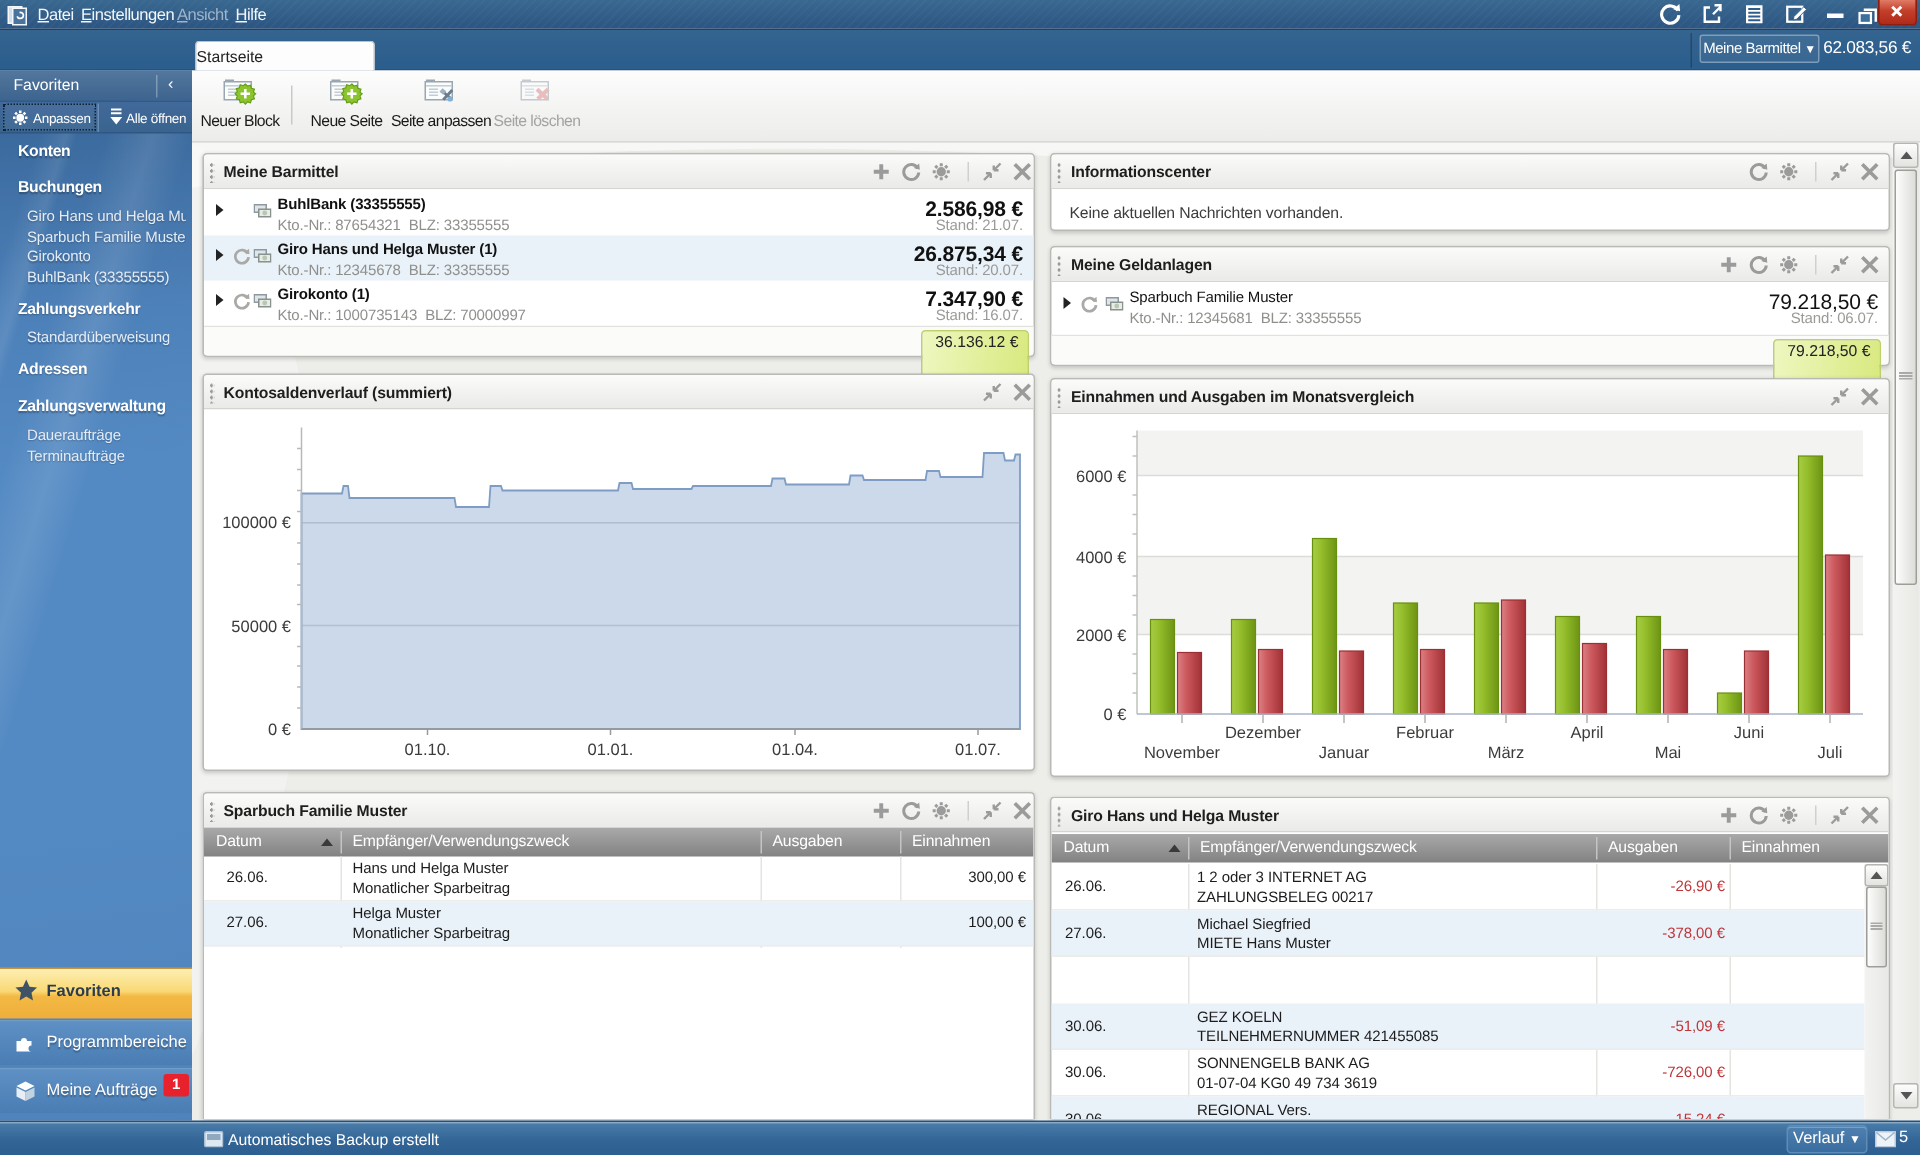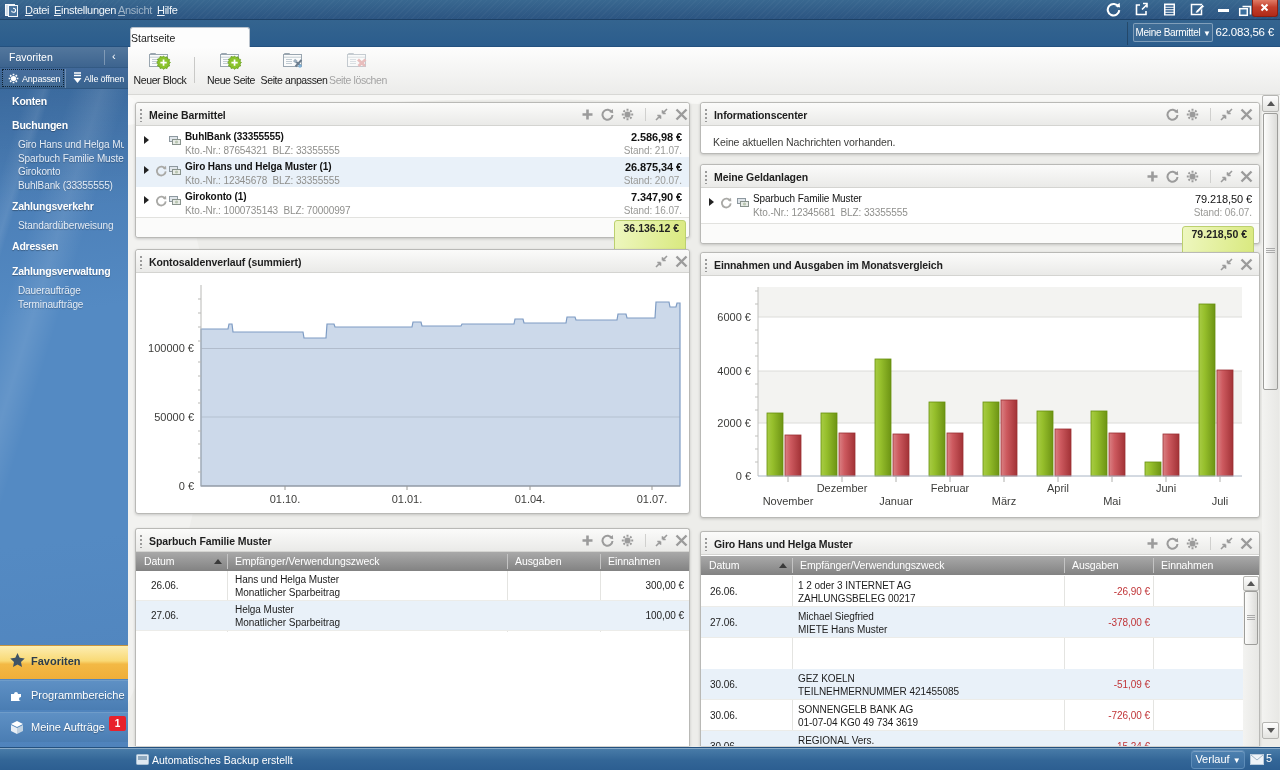--- a/index.html
+++ b/index.html
@@ -87,28 +87,28 @@
   background:linear-gradient(#fbfbfa,#eaeae8);border-bottom:1px solid #d4d4d1;
   border-radius:3px 3px 0 0;}
 .ph .grip{position:absolute;left:4px;top:5px;width:3px;height:14px;
   background:radial-gradient(circle 1px at 1px 2px,#9a9a9a 1px,transparent 1.2px) 0 0/3px 4px repeat-y;}
 .ph .t{position:absolute;left:13px;top:6px;font-size:10.5px;font-weight:bold;color:#1e1e1e;letter-spacing:-0.1px;}
 .hic{position:absolute;top:5px;width:13px;height:13px;}
 .hsep{position:absolute;top:5px;width:1px;height:13px;background:#d0d0ce;}
 .rowblue{background:#e9f1f9;}
 .acct-name{position:absolute;font-size:10px;font-weight:bold;color:#111;letter-spacing:-0.1px;}
 .acct-sub{position:absolute;font-size:10px;color:#8f8f8c;letter-spacing:-0.1px;}
-.acct-amt{position:absolute;font-size:11px;font-weight:bold;color:#111;text-align:right;letter-spacing:-0.1px;}
+.acct-amt{position:absolute;font-size:14px;font-weight:bold;color:#111;text-align:right;letter-spacing:-0.1px;}
 .acct-stand{position:absolute;font-size:10px;color:#9a9a97;text-align:right;letter-spacing:-0.1px;}
 .tri{position:absolute;width:0;height:0;border-left:5px solid #222;
   border-top:4px solid transparent;border-bottom:4px solid transparent;}
 .pfoot{position:absolute;left:0;right:0;height:20px;border-top:1px solid #e2e2df;
   background:#fbfbfa;}
 .pill{position:absolute;height:32px;border:1px solid #bcd06e;border-radius:3px;
-  background:linear-gradient(100deg,#eef7c0,#d9e97f);font-size:10.5px;font-weight:bold;
+  background:linear-gradient(100deg,#eef7c0,#d9e97f);font-size:10.5px;font-weight:normal;
   color:#222;text-align:right;}
 
 
 .thead{position:absolute;left:0;right:0;height:19px;
   background:linear-gradient(#a9a9a9,#828282);color:#fff;font-size:10.5px;letter-spacing:-0.1px;}
 .thead .cl{position:absolute;top:3px;}
 .tdiv{position:absolute;top:2px;width:1px;height:15px;background:#c4c4c4;}
 .sorttri{position:absolute;top:7px;width:0;height:0;border-bottom:5px solid #3a3a3a;
   border-left:4px solid transparent;border-right:4px solid transparent;}
 .trow{position:absolute;left:0;right:0;}

